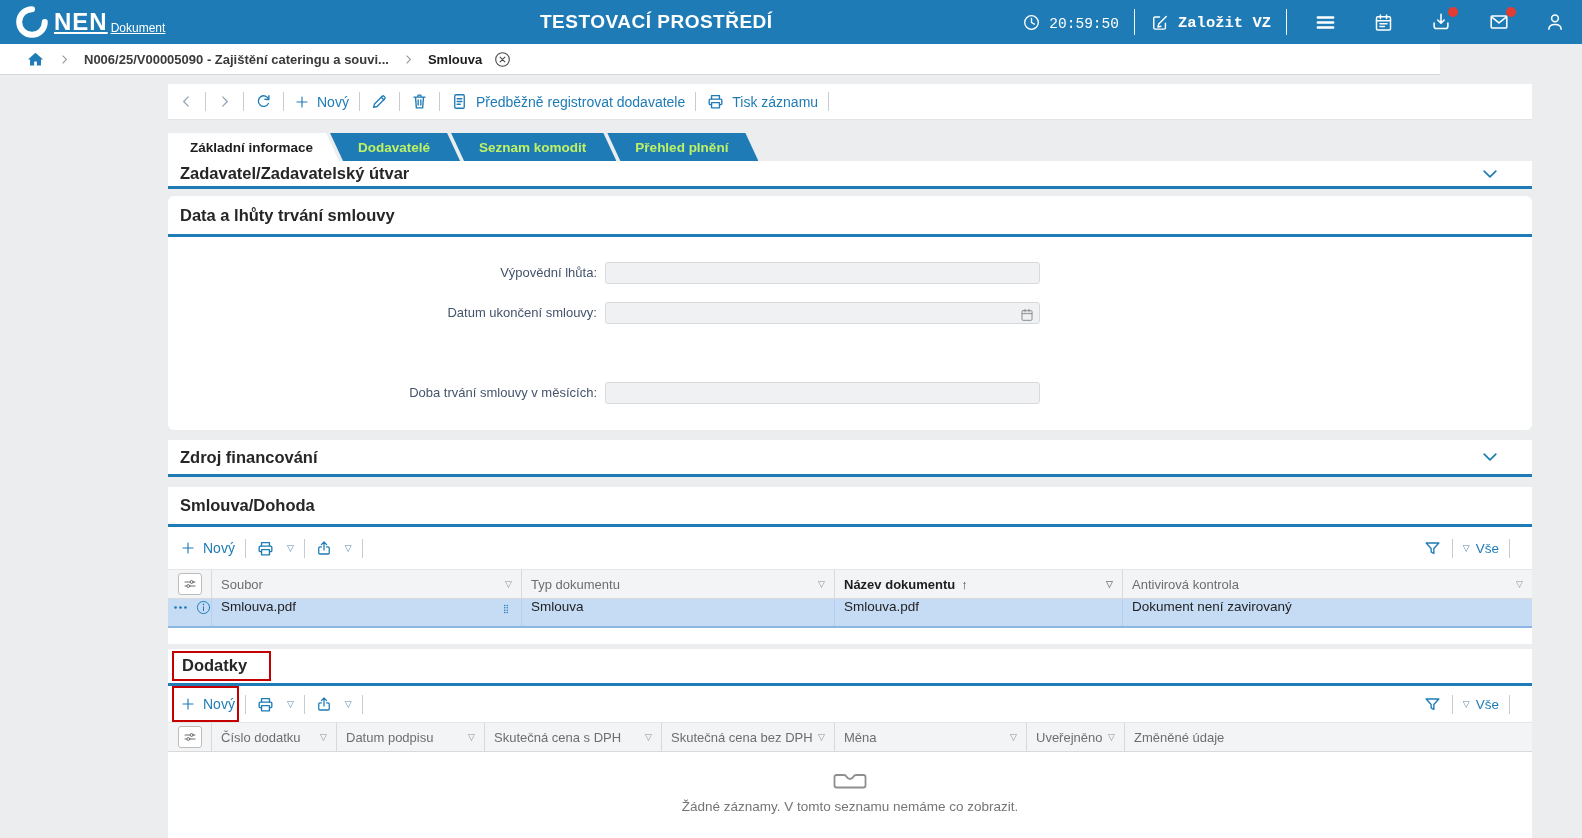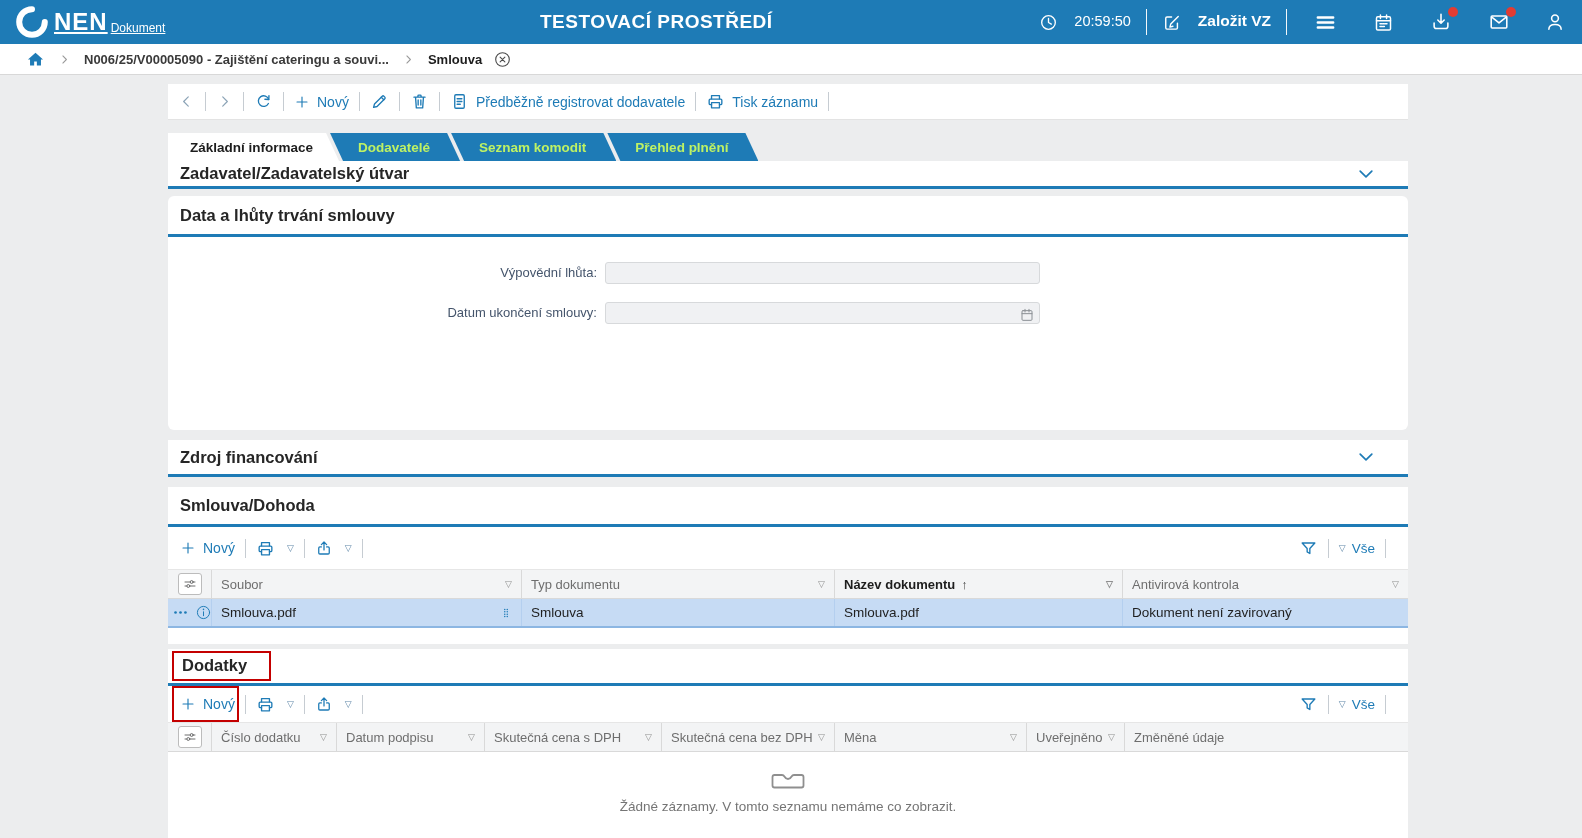--- a/index.html
+++ b/index.html
@@ -9,35 +9,35 @@
 
   
   .topbar { position:absolute; left:0; top:0; width:1582px; height:44px; background:#1e7bb6; color:#fff; display:flex; align-items:center; }
   .brand { display:flex; align-items:center; padding-left:16px; }
   .brand-swoosh { width:32px; height:32px; }
   .brand-txt { display:flex; align-items:flex-end; margin-left:6px;text-decoration:underline; }
   .brand-name { font-size:24px; font-weight:bold; letter-spacing:1px; line-height:24px; }
   .brand-sub { font-size:12px; margin:0 0 -1px 3px; }
   .env-title { position:absolute; left:540px; top:0; height:44px; display:flex; align-items:center; font-size:19px; font-weight:bold; letter-spacing:.5px; }
   .top-right { position:absolute; right:0; top:0; height:44px; display:flex; align-items:center; padding-right:16px; }
-  .top-item { display:flex; align-items:flex-start; gap:16px; font-size:14.5px; position:relative; cursor:pointer; }
+  .top-item { display:flex; align-items:flex-end; gap:8px; font-size:14.5px; position:relative; cursor:pointer;font-family:Liberation Mono, monospace; }
   .top-div { width:1px; height:26px; background:rgba(255,255,255,.95); margin:0 15px; }
   .top-ico { position:relative; margin:0 12px; cursor:pointer; display:flex; }
   .badge-dot { position:absolute; top:-4px; right:-6px; width:10px; height:10px; border-radius:50%; background:#e23c33; }
   .createvz { font-weight:bold; font-size:15.5px; }
 
   
-  .crumbbar { position:absolute; left:0; top:44px; width:1582px; height:31px; background:#fff; border-bottom:1px solid #d8d8d8; display:flex; align-items:center; padding-left:26px; font-size:13px; }
+  .crumbbar { position:absolute; left:0; top:44px; width:1440px; height:31px; background:#fff; border-bottom:1px solid #d8d8d8; display:flex; align-items:center; padding-left:26px; font-size:13px; }
   .crumb-sep { color:#9a9a9a; margin:0 13px; display:flex; }
   .crumb1 { color:#3a3a3a; font-weight:600; }
   .crumb2 { color:#1d1d1d; font-weight:bold; }
   .crumb-close { margin-left:11px; color:#4c4c4c; display:flex; cursor:pointer; }
 
   
-  .card { position:absolute; left:168px; width:1240px; background:#fff; }
+  .card { position:absolute; left:168px; width:1364px; background:#fff; }
 
   
   .rec-toolbar { top:84px; height:36px; border-bottom:1px solid #e3e3e3; display:flex; align-items:center; padding-left:10px; color:#1e7bb6; font-size:14px; }
   .tb-btn { display:flex; align-items:center; gap:7px; cursor:pointer; white-space:nowrap; }
   .tb-sep { width:1px; height:19px; background:#c6ccd2; margin:0 10px; }
   .nav-dis { color:#8ba3b6; }
 
   
   .tabs { position:absolute; left:168px; top:133px; height:28px; display:flex; z-index:3; }
   .tab { height:28px; display:flex; align-items:center; font-size:13.5px; font-weight:bold; cursor:pointer; white-space:nowrap; }
@@ -75,21 +75,21 @@
   .tbl-head > div { display:flex; align-items:center; justify-content:space-between; padding:0 9px; border-right:1px solid #d9d9d9; height:100%; gap:4px; cursor:pointer; }
   .tbl-head > div:last-child { border-right:none; }
   .th-tri { font-size:9px; color:#8f8f8f; flex:none; }
   .th-sorted { color:#1d1d1d; font-weight:bold; }
   .sort-arrow { font-size:13px; color:#444; margin-left:6px; font-weight:normal; }
   .th-ico-box { width:24px; height:22px; border:1px solid #bcbcbc; border-radius:3px; display:flex; align-items:center; justify-content:center; color:#6e6e6e; background:#fff; margin:0 auto; }
   .cols-smlouva { grid-template-columns:44px 310px 313px 288px 1fr; }
   .cols-dodatky { grid-template-columns:44px 125px 148px 177px 173px 192px 98px 1fr; }
 
   .tbl-row { display:grid; height:29px; background:#c6dbf4; border-bottom:2px solid #8cb6e2; font-size:13.5px; color:#1f1f1f; cursor:pointer; }
-  .tbl-row > div { display:flex; align-items:center; padding:0 9px; height:100%; border-right:1px solid #b4cfef; }
+  .tbl-row > div { display:flex; padding:0 9px; height:100%; border-right:1px solid #b4cfef; }
   .tbl-row > div:last-child { border-right:none; }
   .row-icons { justify-content:flex-start; gap:6px; color:#1e7bb6; padding:0 4px !important; }
   .cell-flex { justify-content:space-between; }
   .grip { color:#1e7bb6; flex:none; }
 
   .empty-wrap { text-align:center; padding-top:19px; }
   .empty-ico { color:#8f8f8f; }
   .empty-txt { font-size:13.5px; color:#757575; margin-top:8px; }
 
   
@@ -379,20 +379,24 @@
     <label class="f-label">Výpovědní lhůta:</label>
     <input class="fld" readonly="" value="" style="">
   </div>
   <div class="form-row" style="top:106px">
     <label class="f-label">Datum ukončení smlouvy:</label>
     <input class="fld" readonly="" value="" style="">
     <span class="fld-cal"><svg class="ic" width="16" height="16" style="stroke-width:1.5">
           <use href="#i-calsm"></use>
         </svg></span>
   </div>
+  <div class="form-row" style="top:186px">
+    <label class="f-label">Doba trvání smlouvy v měsících:</label>
+    <input class="fld" readonly="" value="" style="">
+  </div>
 </div>
 
 <div class="card sec-zdroj">
   <div class="sec-head">
     <span class="sec-title">Zdroj financování</span>
     <span class="chev-btn">
         <svg class="ic" width="20" height="20">
           <use href="#i-chevd"></use>
         </svg>
       </span>

